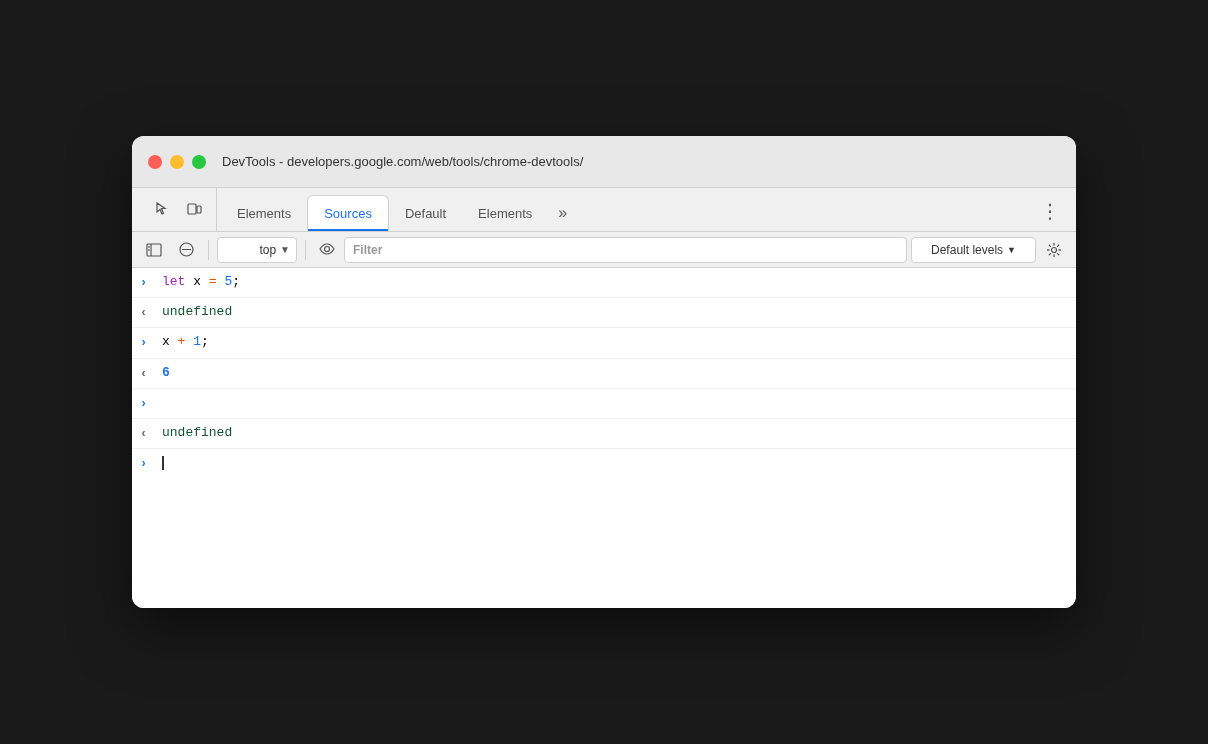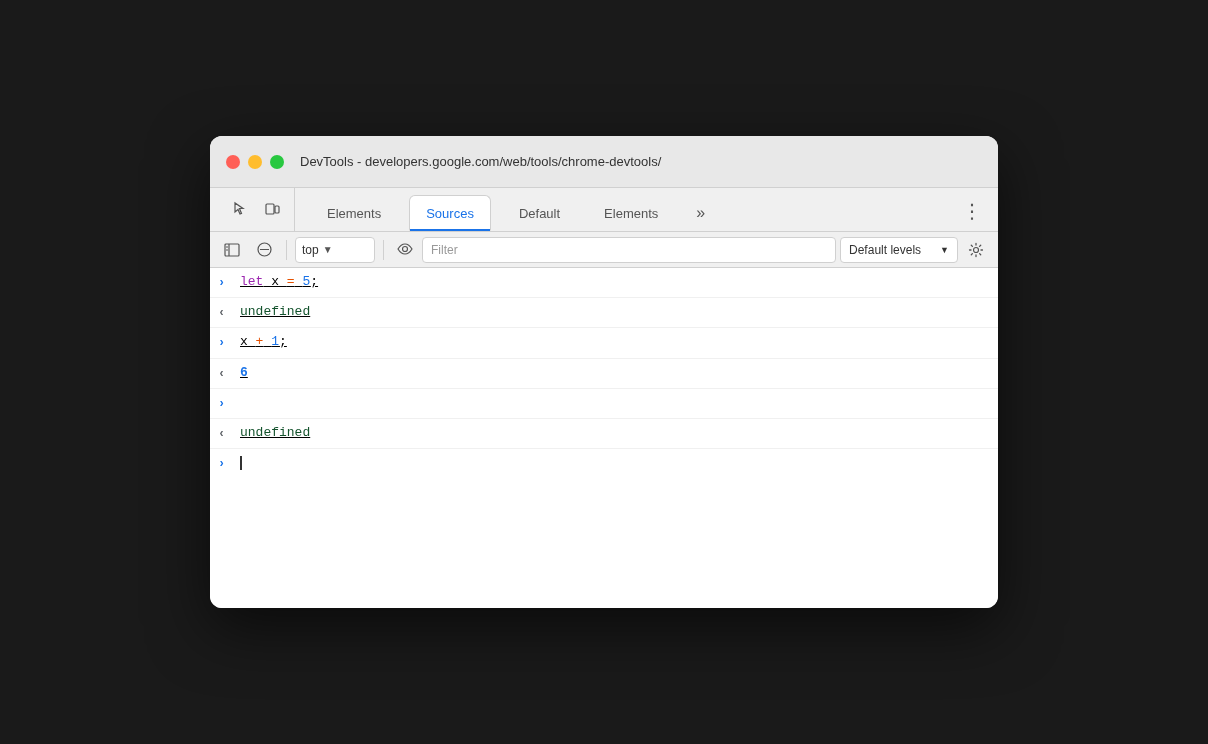--- a/index.html
+++ b/index.html
@@ -8,21 +8,21 @@
       background: #1a1a1a;
       display: flex;
       align-items: center;
       justify-content: center;
       width: 1208px;
       height: 744px;
       font-family: -apple-system, BlinkMacSystemFont, 'Segoe UI', sans-serif;
     }
 
     .window {
-      width: 788px;
+      width: 944px;
       background: #f0f0f0;
       border-radius: 12px;
       box-shadow: 0 20px 60px rgba(0,0,0,0.6);
       overflow: hidden;
     }
 
     
     .title-bar {
       background: #e8e8e8;
       height: 52px;
@@ -55,21 +55,21 @@
     }
 
     
     .tab-bar {
       background: #f0f0f0;
       height: 44px;
       display: flex;
       align-items: flex-end;
       padding: 0 8px;
       border-bottom: 1px solid #d0d0d0;
-      gap: 12px;
+      gap: 0;
     }
 
     .toolbar-icons {
       display: flex;
       align-items: center;
       gap: 4px;
       padding: 0 8px;
       height: 44px;
       border-right: 1px solid #d0d0d0;
       margin-right: 4px;
@@ -178,20 +178,21 @@
     .context-select-wrapper {
       display: flex;
       align-items: center;
       border: 1px solid #d0d0d0;
       border-radius: 4px;
       background: white;
       height: 26px;
       padding: 0 6px;
       gap: 4px;
       min-width: 80px;
+      justify-content: flex-end;
     }
 
     .dropdown-arrow {
       font-size: 10px;
       color: #555;
     }
 
     .eye-icon {
       font-size: 16px;
       color: #555;
@@ -202,36 +203,37 @@
     .filter-input {
       flex: 1;
       height: 26px;
       border: 1px solid #d0d0d0;
       border-radius: 4px;
       padding: 0 8px;
       font-size: 12px;
       background: white;
       color: #333;
       outline: none;
+      font-weight: bold;
     }
 
     .filter-input::placeholder { color: #999; }
 
     .levels-btn {
       display: flex;
       align-items: center;
       height: 26px;
       border: 1px solid #d0d0d0;
       border-radius: 4px;
       background: white;
-      padding: 0 8px;
+      padding: 0 19px;
       font-size: 12px;
       color: #333;
       cursor: pointer;
-      gap: 19px;
+      gap: 4px;
       white-space: nowrap;
     }
 
     .gear-btn {
       width: 28px;
       height: 28px;
       display: flex;
       align-items: center;
       justify-content: center;
       border-radius: 4px;
@@ -268,21 +270,20 @@
       font-weight: bold;
       min-width: 14px;
     }
 
     .entry-arrow.result-arrow {
       color: #5f6368;
     }
 
     .entry-text {
       flex: 1;
-      text-decoration: underline;
     }
 
     .kw-let { color: #9c27b0; }
     .num-val { color: #1a73e8; }
     .result-val { color: #1a73e8; font-weight: bold; }
     .op-text { color: #e65100; }
     .undefined-text { color: #14532d; }
 
     .cursor-line {
       display: flex;

